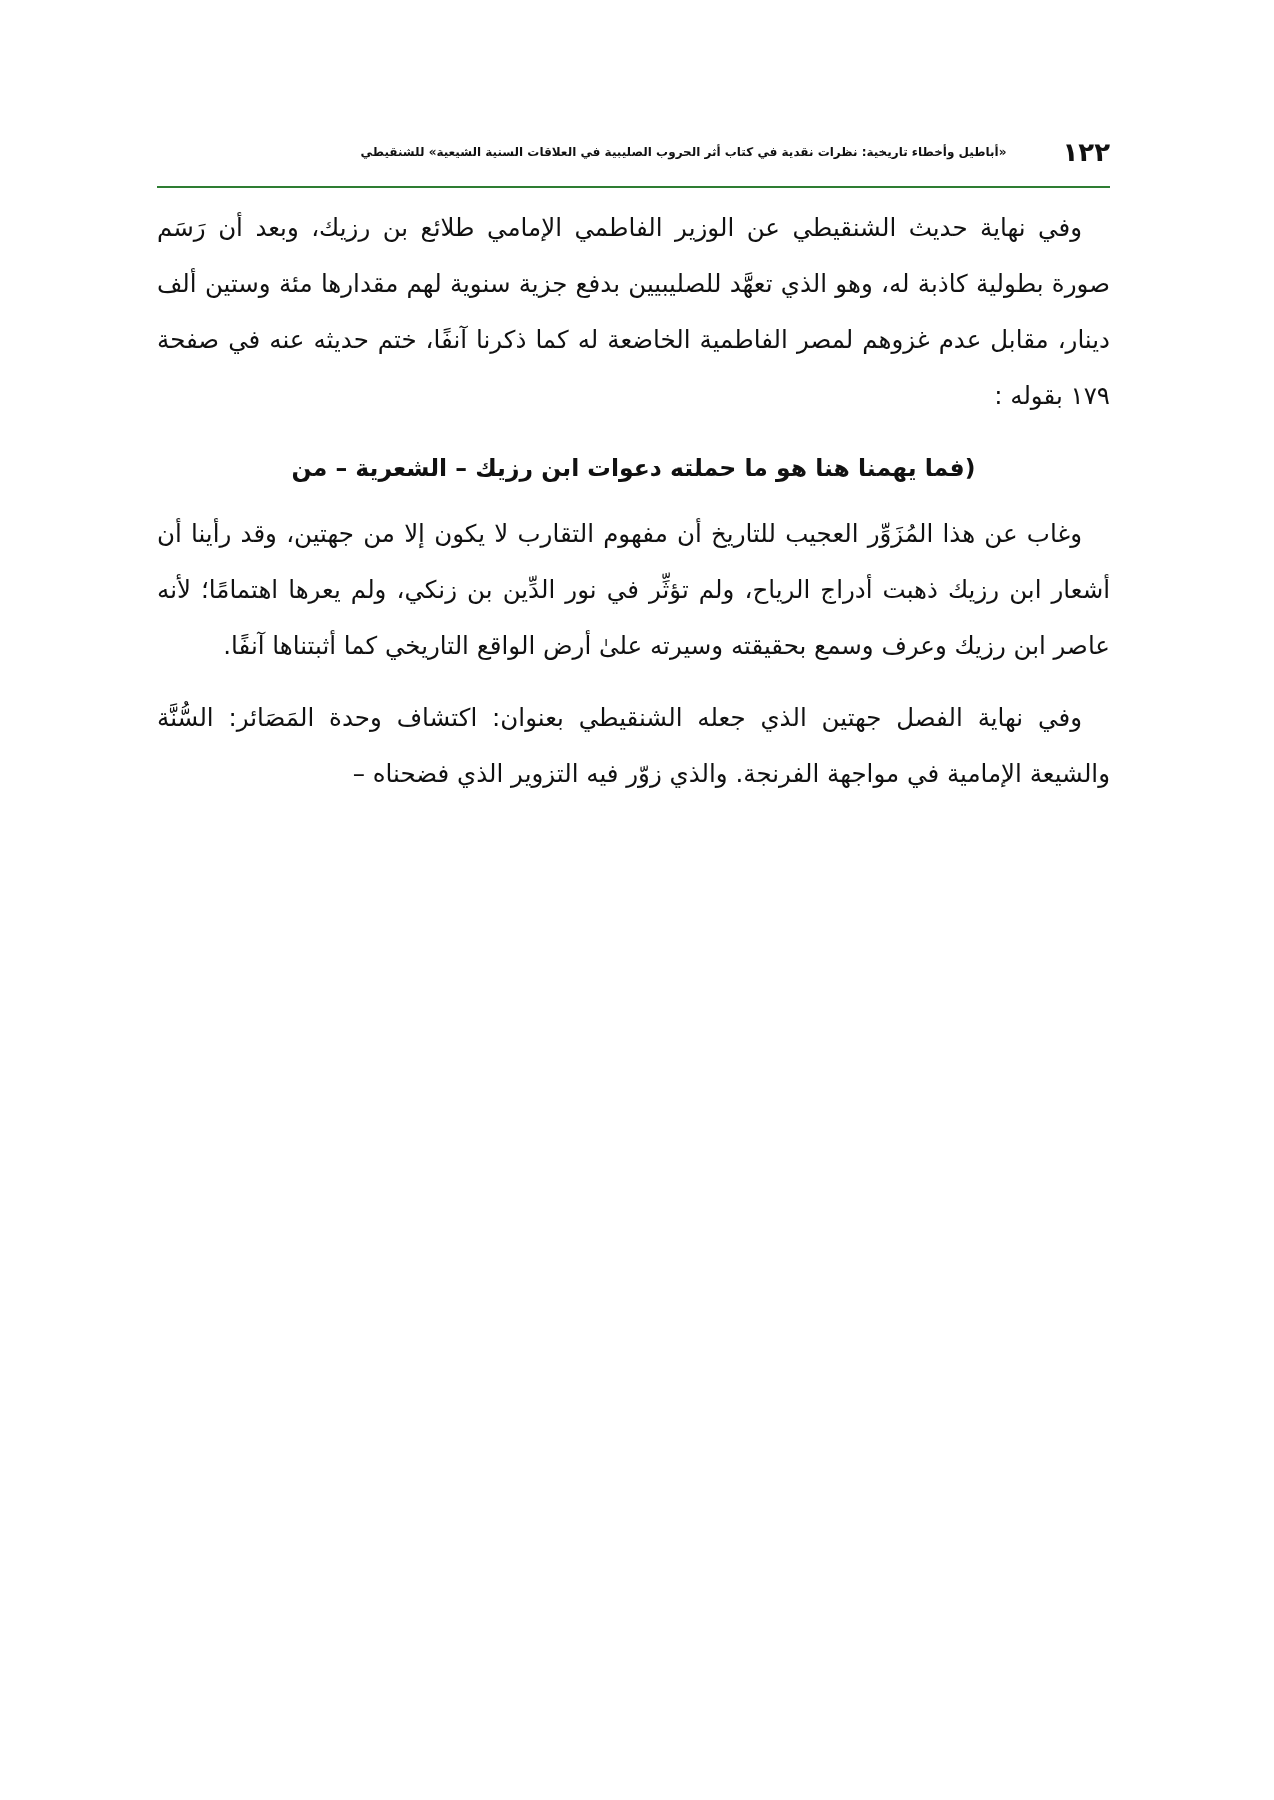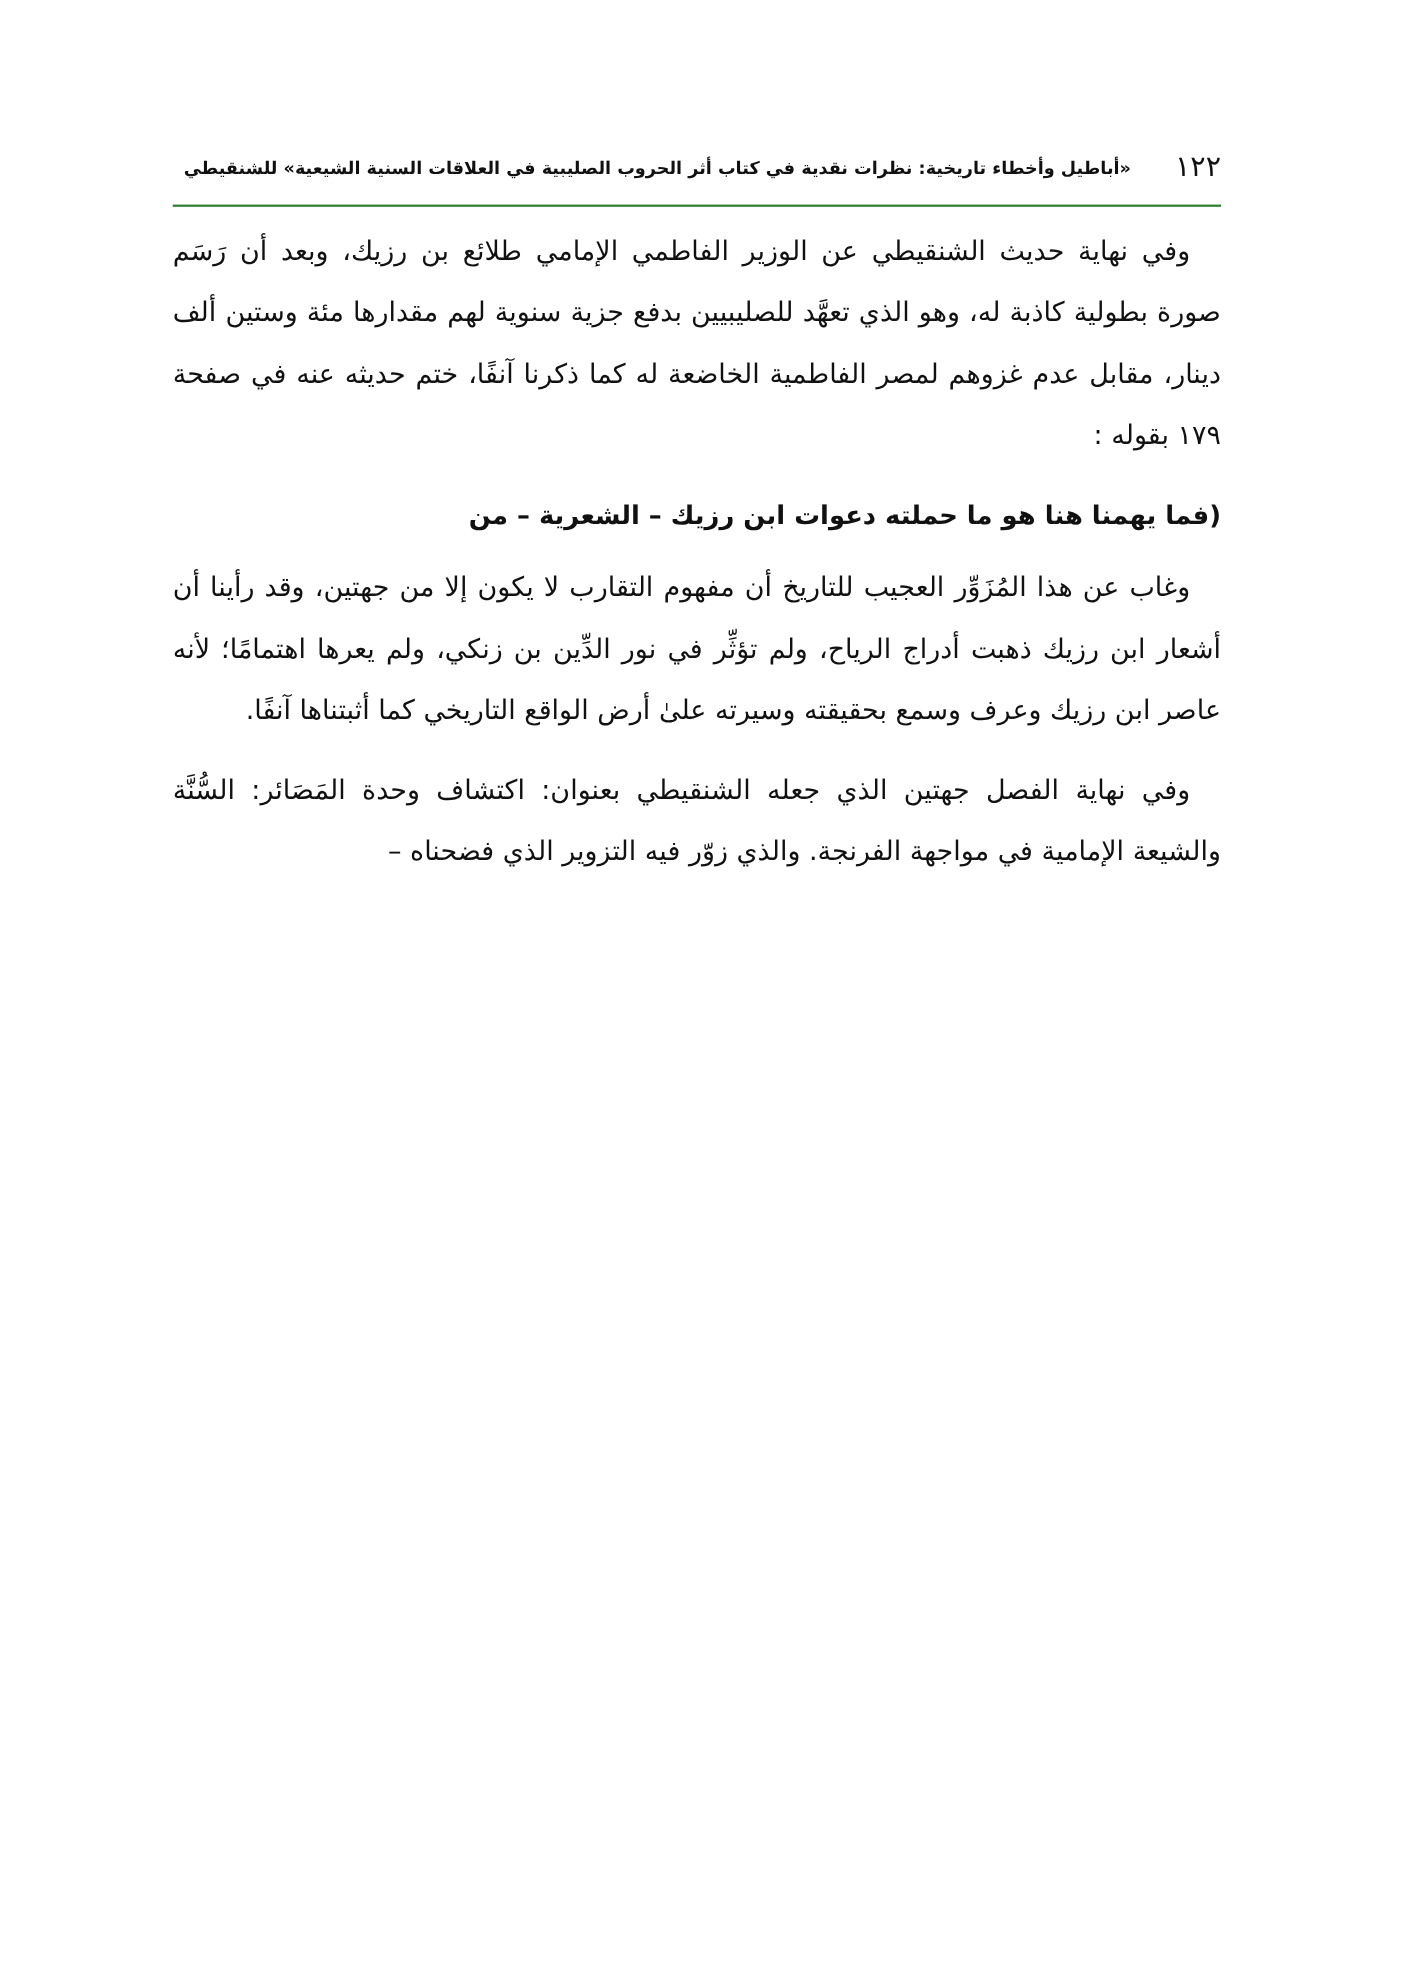--- a/index.html
+++ b/index.html
@@ -27,26 +27,26 @@
       width: 953px;
       top: 132px;
       height: 40px;
       direction: rtl;
       display: flex;
       align-items: center;
       justify-content: flex-start;
     }
     .page-number {
       font-size: 26px;
-      font-weight: normal;
-      margin-left: 40px;
+      font-weight: bold;
+      margin-left: 56px;
       letter-spacing: 1px;
     }
     .running-title {
-      font-size: 16px;
+      font-size: 12px;
       font-weight: bold;
     }
     .head-rule {
       position: absolute;
       left: 157px;
       width: 953px;
       top: 186px;
       height: 2px;
       background: #2e7d32;
     }
@@ -62,21 +62,21 @@
     }
     .para {
       margin: 0 0 16px 0;
       text-indent: 0;
     }
     .para.indent {
       text-indent: 28px;
     }
     .quote {
       font-weight: bold;
-      text-align: right;
+      text-align: center;
       margin: 12px 0 10px 0;
       font-size: 23.5px;
       line-height: 56px;
     }
     .quote-line {
       display: block;
     }
   </style>
 </head>
 <body>

